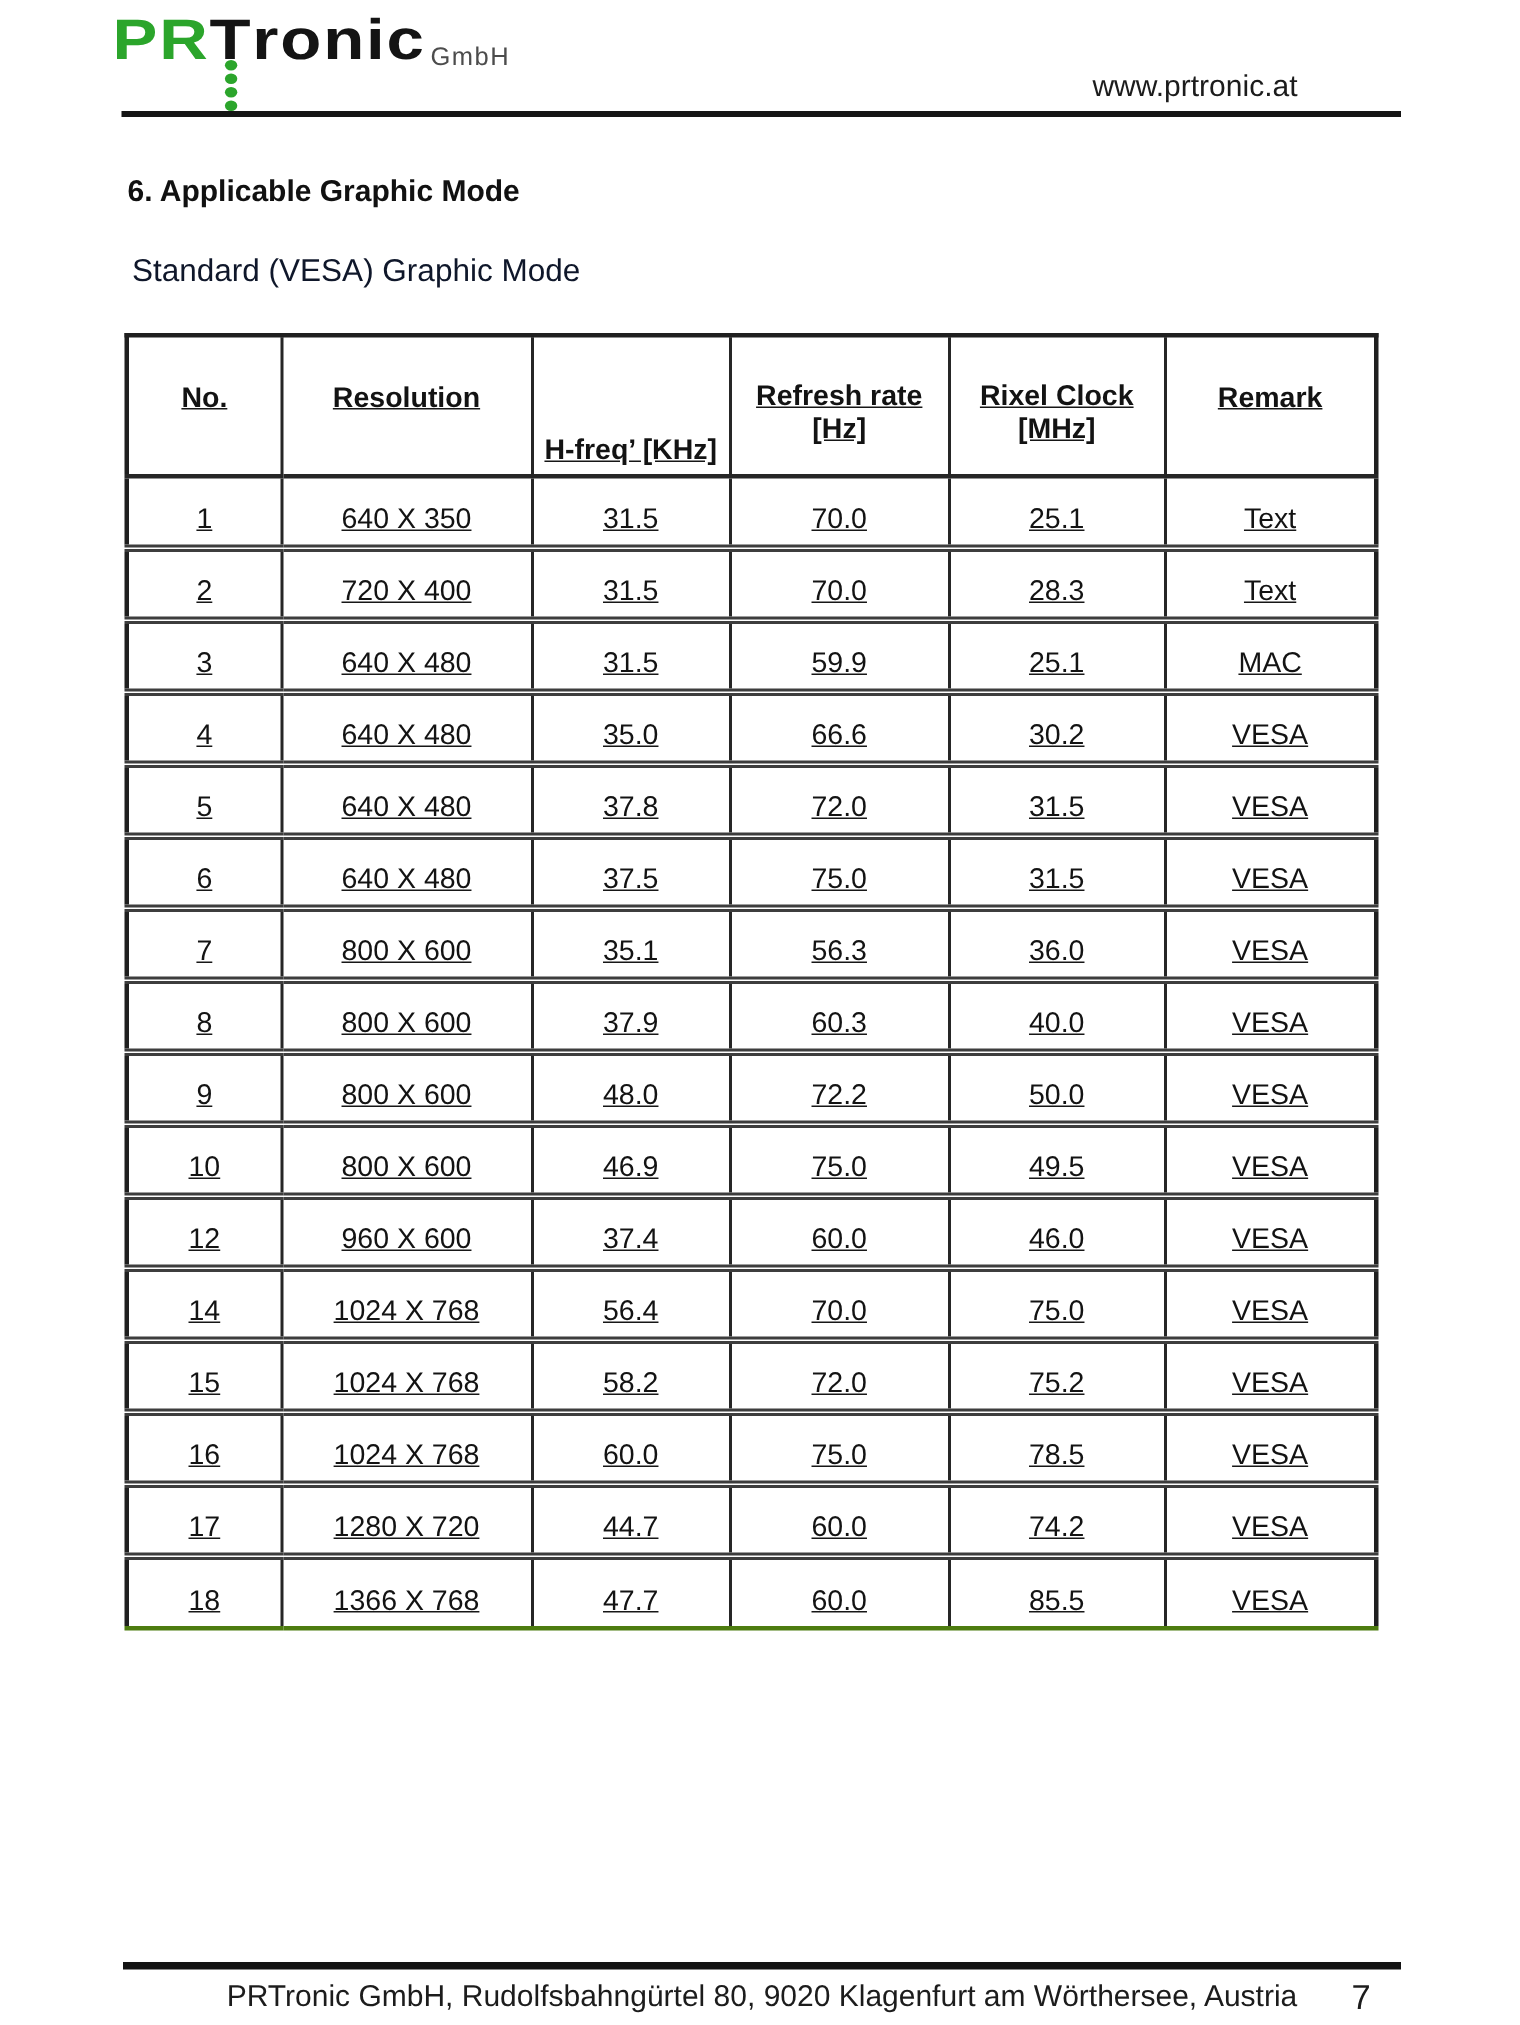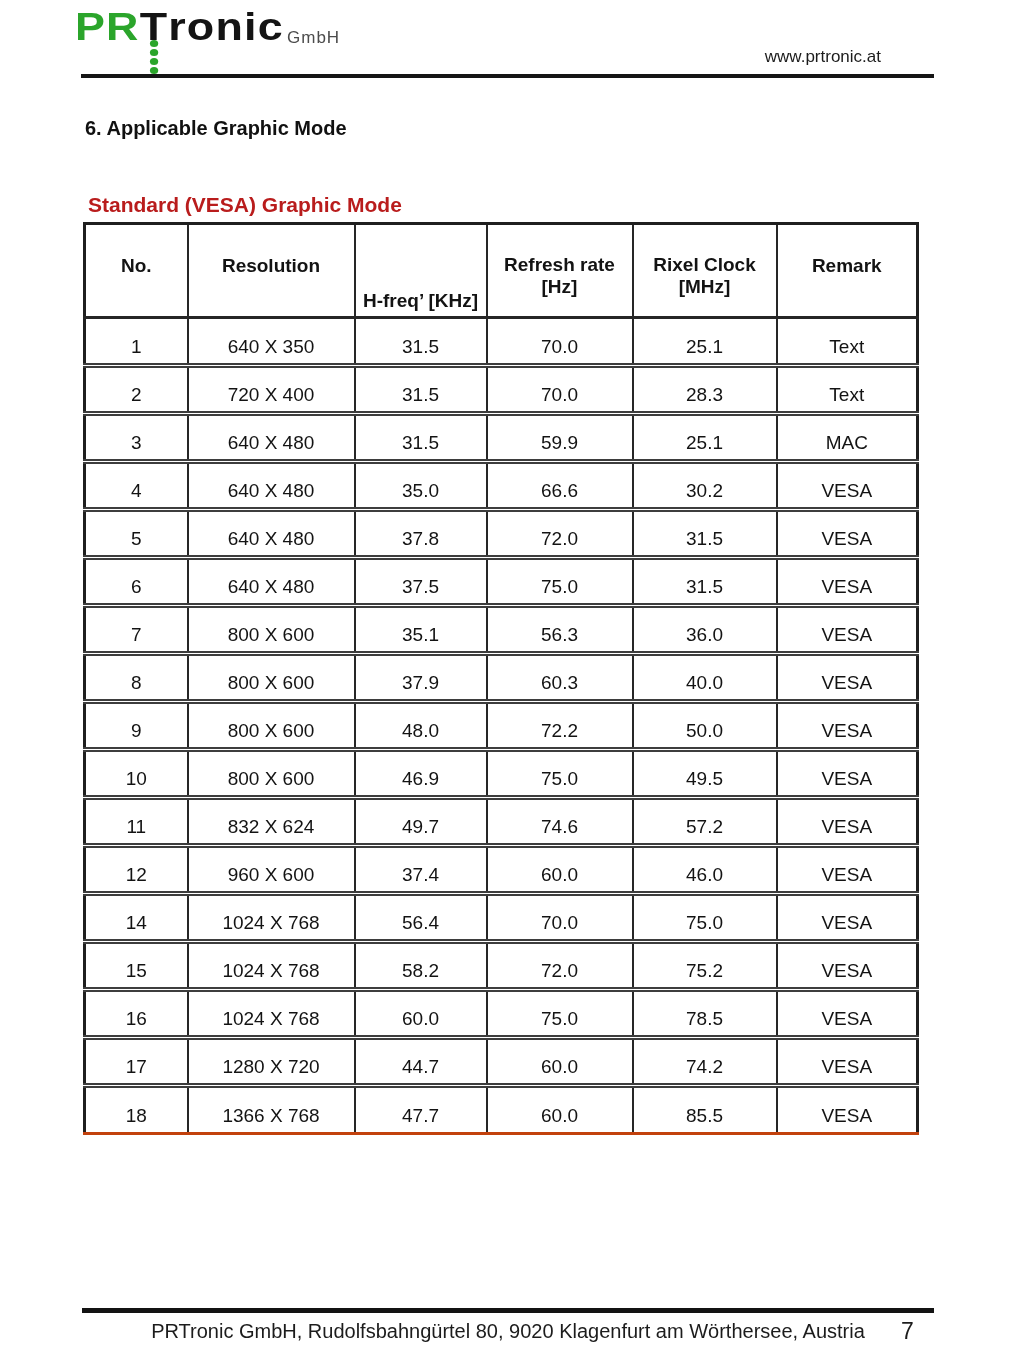--- a/index.html
+++ b/index.html
@@ -18,42 +18,42 @@
     transform:scaleX(1.18); transform-origin:left top; white-space:nowrap;
   }
   .logo-pr { color:#2BA52B; }
   .logo-rest, .logo-t { color:#141414; }
   .t-wrap { position:relative; display:inline-block; }
   .logo-dots { position:absolute; left:50%; top:32px; transform:translateX(-50%);
                display:flex; flex-direction:column; gap:2px; }
   .logo-dots i { width:7px; height:7px; border-radius:50%; background:#2BA52B; display:block; }
   .logo-gmbh { position:absolute; left:212px; top:20px; font-size:17px; color:#4c4c4c;
                letter-spacing:1px; }
-  .website { position:absolute; right:132px; top:47px; font-size:17px; color:#1c1c1c; }
+  .website { position:absolute; right:148px; top:47px; font-size:20px; color:#1c1c1c; }
   .top-rule { position:absolute; left:81px; top:74px; width:853px; height:4px; background:#151515; }
 
   
   .h1 { position:absolute; left:85px; top:117px; font-size:20px; font-weight:bold; color:#111; }
-  .h2 { position:absolute; left:88px; top:169px; font-size:21px; font-weight:bold; color:#b91c1c;margin-top:24px; }
+  .h2 { position:absolute; left:88px; top:169px; font-size:21px; font-weight:normal; color:#0f172a; }
 
   
   .tbl-wrap { position:absolute; left:83px; top:222px; }
-  table { border-collapse:collapse; table-layout:fixed; border:3px solid #1f1f1f; }
+  table { border-collapse:collapse; table-layout:fixed; border:3px solid #1f1f1f;text-decoration:underline; }
   col.c0{width:103px} col.c1{width:167px} col.c2{width:132px}
   col.c3{width:146px} col.c4{width:144px} col.c5{width:141px}
   th, td { border-left:2px solid #262626; border-right:2px solid #262626;
            text-align:center; font-size:19px; color:#131313; }
   th { height:94px; font-weight:bold; border-bottom:3px solid #262626; }
   th.v-mid  { vertical-align:middle; padding-bottom:10px; }
   th.v-bot  { vertical-align:bottom; padding-bottom:4px; white-space:nowrap; }
   th.v-bot2 { vertical-align:bottom; padding-bottom:18px; }
   .th-line { display:block; line-height:22px; }
   td { height:48px; vertical-align:bottom; padding-bottom:7px;
        border-bottom:5px double #3d3d3d; line-height:1; }
-  tbody tr:last-child td { border-bottom:3px solid #c2410c; }
+  tbody tr:last-child td { border-bottom:3px solid #4d7c0f; }
 
   
   .footer-rule { position:absolute; left:82px; top:1308px; width:852px; height:5px; background:#131313; }
   .footer-text { position:absolute; left:82px; top:1320px; width:852px;
                  text-align:center; font-size:20px; color:#1c1c1c; }
   .page-number { position:absolute; left:901px; top:1318px; font-size:23px; color:#1c1c1c; }
 </style>
 </head>
 <body>
 
@@ -186,28 +186,20 @@
             </tr>
             <tr>
               <td>10</td>
               <td>800 X 600</td>
               <td>46.9</td>
               <td>75.0</td>
               <td>49.5</td>
               <td>VESA</td>
             </tr>
             <tr>
-              <td>11</td>
-              <td>832 X 624</td>
-              <td>49.7</td>
-              <td>74.6</td>
-              <td>57.2</td>
-              <td>VESA</td>
-            </tr>
-            <tr>
               <td>12</td>
               <td>960 X 600</td>
               <td>37.4</td>
               <td>60.0</td>
               <td>46.0</td>
               <td>VESA</td>
             </tr>
             <tr>
               <td>14</td>
               <td>1024 X 768</td>

